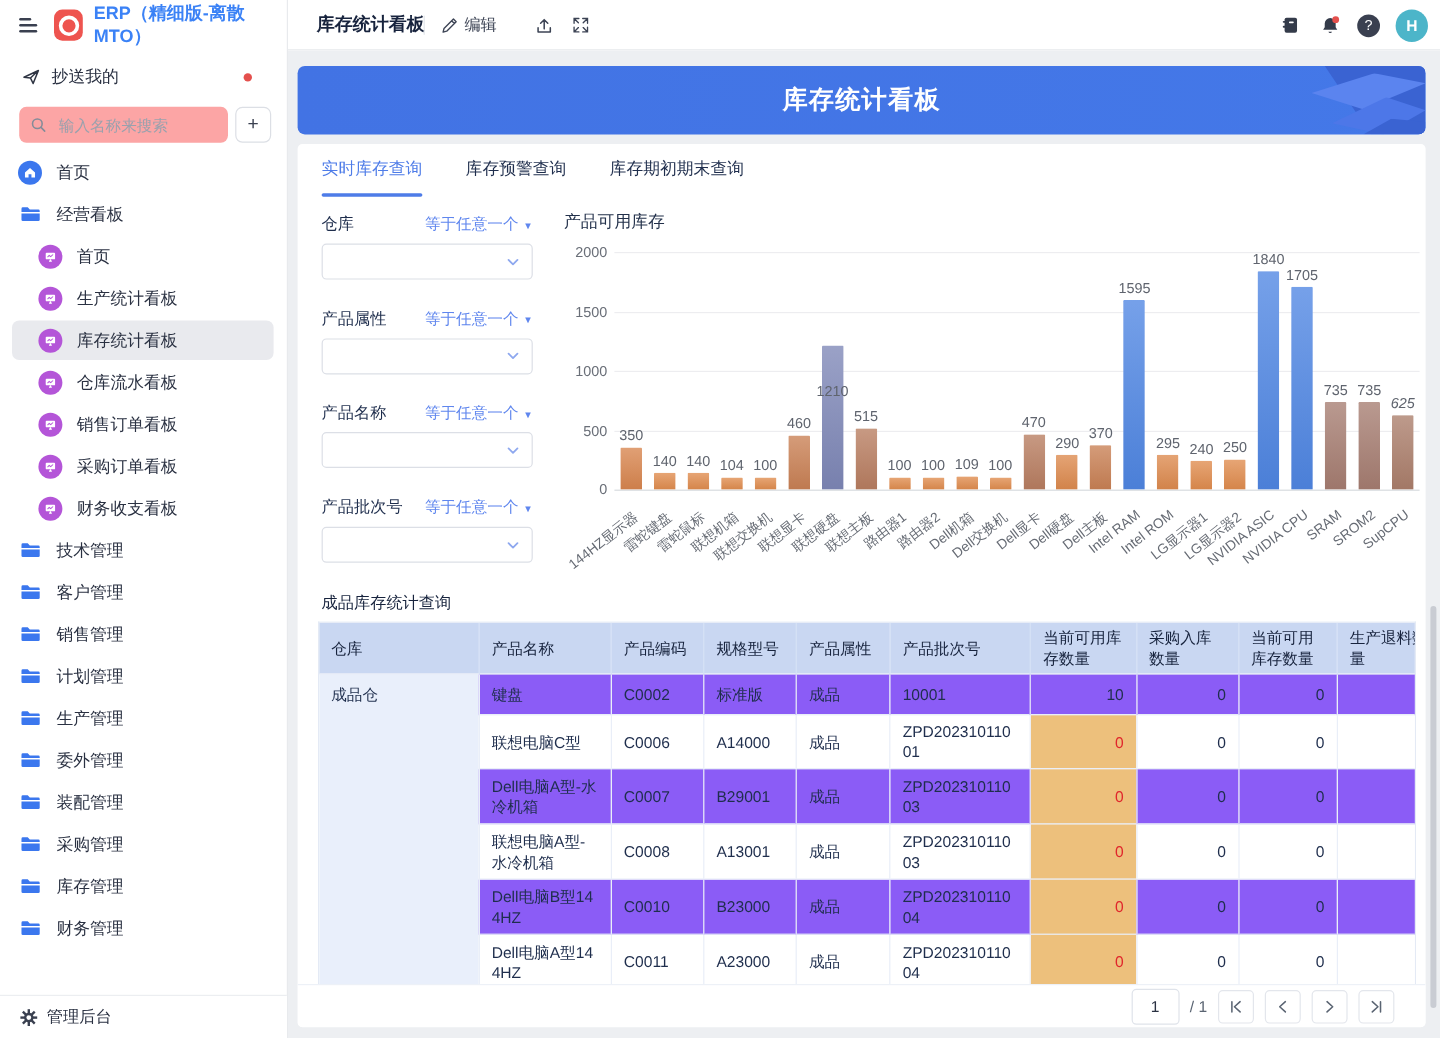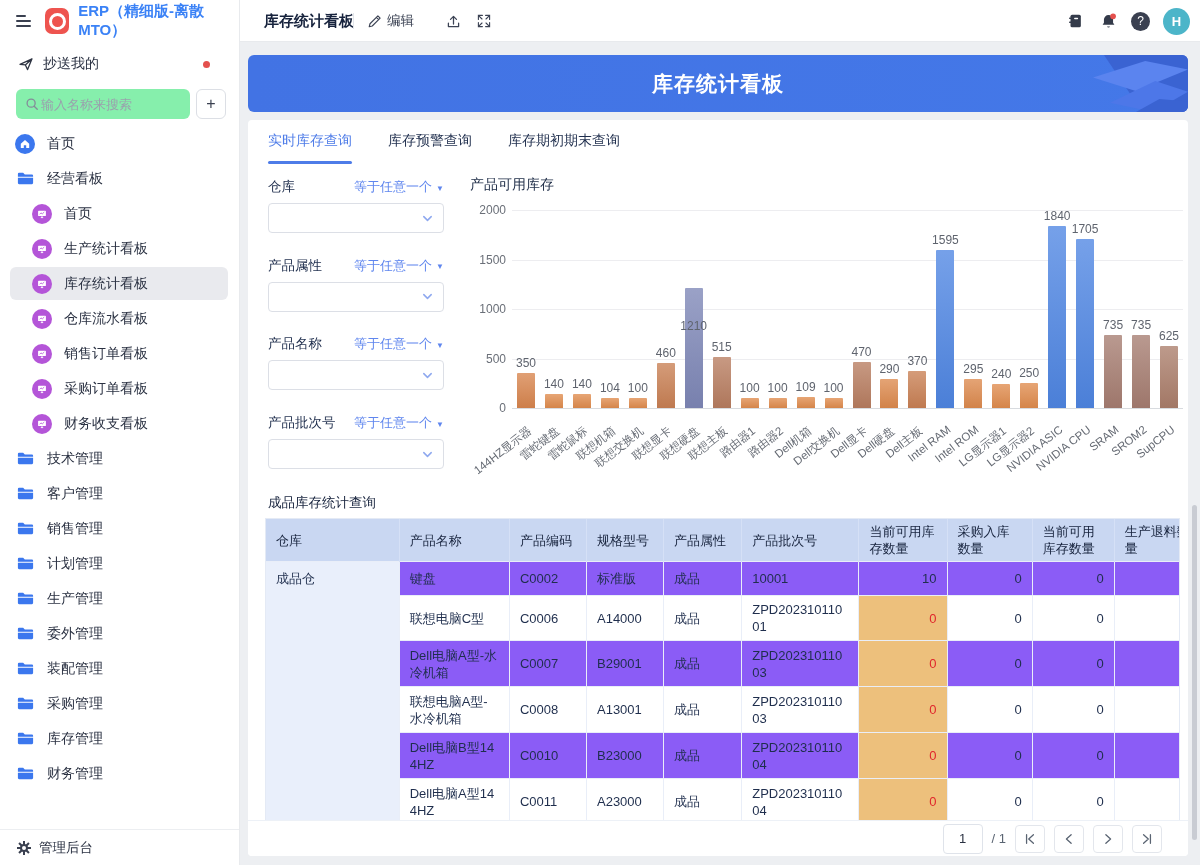--- a/index.html
+++ b/index.html
@@ -19,21 +19,21 @@
   #sidebar{left:0;top:0;width:240px;height:865px;background:#fff;border-right:1px solid #e8eaed;box-sizing:border-box;}
   #sb-head{position:absolute;left:0;top:0;width:240px;height:42px;display:flex;align-items:center;}
   .hamburger{margin-left:16px;width:15px;cursor:pointer;}
   .hamburger div{height:2px;background:#3a4050;border-radius:1px;margin:3px 0;}
   .logo{margin-left:14px;width:26px;height:26px;border-radius:7px;background:#ee544f;display:flex;align-items:center;justify-content:center;}
   .logo-ring{width:11px;height:11px;border:3px solid #fff;border-radius:50%;}
   #sb-app-title{margin-left:9px;font-size:15px;font-weight:bold;color:#3b82f6;}
   #cc-row{position:absolute;left:0;top:50px;width:240px;height:28px;display:flex;align-items:center;cursor:pointer;}
   #cc-row .lbl{font-size:14px;color:#2a3142;margin-left:9px;}
   #search-row{position:absolute;left:16px;top:89px;width:210px;height:30px;display:flex;gap:6px;}
-  #search-box{flex:1;display:flex;align-items:center;background:#86efac;border-radius:6px;padding:0 9px;gap:0;}
+  #search-box{flex:1;display:flex;align-items:center;background:#fca5a5;border-radius:6px;padding:0 9px;gap:8px;}
   #search-box input{border:none;background:transparent;outline:none;font-size:13px;width:110px;color:#2a3142;font-family:inherit;}
   #search-box input::placeholder{color:#9aa1ad;}
   #plus-btn{width:30px;height:30px;border:1px solid #dcdfe5;border-radius:6px;background:#fff;display:flex;align-items:center;justify-content:center;font-size:16px;color:#3a4050;cursor:pointer;box-sizing:border-box;}
   #sb-nav{position:absolute;left:0;top:126px;width:240px;}
   .nav-row{height:35px;display:flex;align-items:center;cursor:pointer;position:relative;}
   .nav-row .hl{position:absolute;left:10px;right:12px;top:1px;bottom:1px;border-radius:6px;background:transparent;}
   .nav-row.active .hl{background:#e9eaee;}
   .nav-row .ic{position:relative;margin-left:15px;width:20px;height:20px;display:flex;align-items:center;justify-content:center;}
   .nav-row.indent .ic{margin-left:32px;}
   .nav-row .txt{position:relative;margin-left:12px;font-size:14px;color:#2a3142;white-space:nowrap;}
@@ -524,21 +524,21 @@
         <div class="bar" style="left: 606.1px; top: 63.2px; height: 168.8px; background-color: rgb(79, 134, 227);"></div>
         <div class="bval" style="left: 583.1px; top: 46.2px;">1705</div>
         <div class="xlab" style="left: 489.1px; top: 246px;">NVIDIA CPU</div>
         <div class="bar" style="left: 634.1px; top: 159.2px; height: 72.8px; background-color: rgb(166, 125, 113);"></div>
         <div class="bval" style="left: 611.1px; top: 142.2px;">735</div>
         <div class="xlab" style="left: 517.1px; top: 246px;">SRAM</div>
         <div class="bar" style="left: 662.1px; top: 159.2px; height: 72.8px; background-color: rgb(166, 125, 113);"></div>
         <div class="bval" style="left: 639.1px; top: 142.2px;">735</div>
         <div class="xlab" style="left: 545.1px; top: 246px;">SROM2</div>
         <div class="bar" style="left: 690px; top: 170.1px; height: 61.9px; background-color: rgb(171, 126, 107);"></div>
-        <div class="bval" style="left: 667px; top: 153.1px;">625</div>
+        <div class="bval" style="left: 667px; top: 153.1px; font-style: italic;">625</div>
         <div class="xlab" style="left: 573px; top: 246px;">SupCPU</div>
       </div>
     <div id="tbl-title">成品库存统计查询</div>
     <div id="tbl-wrap">
         <table class="tbl">
           <colgroup>
             <col style="width: 133px;">
             <col style="width: 110px;">
             <col style="width: 77px;">
             <col style="width: 77px;">

